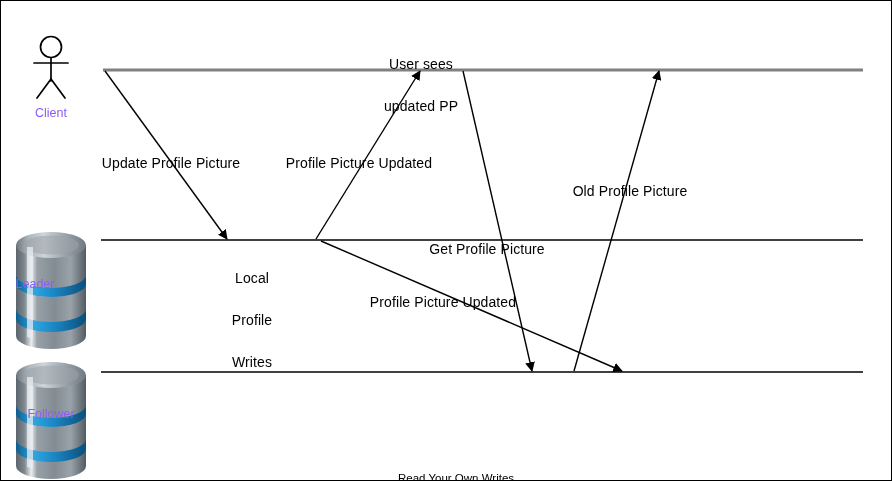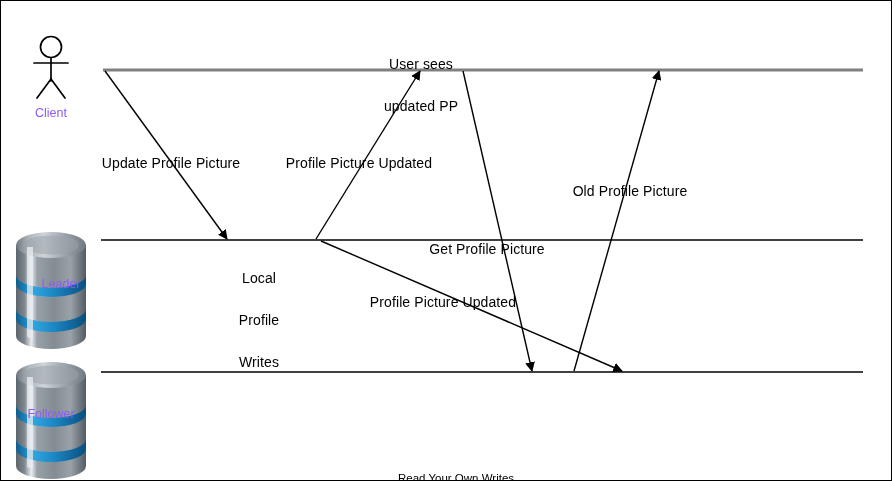--- a/index.html
+++ b/index.html
@@ -145,36 +145,36 @@
     <g stroke="#000000" stroke-width="1.4" fill="none">
       <line x1="104" y1="70" x2="226" y2="238" marker-end="url(#arrow-black)"></line>
       <line x1="315" y1="238" x2="419" y2="70" marker-end="url(#arrow-black)"></line>
       <line x1="320" y1="240" x2="621" y2="370" marker-end="url(#arrow-black)"></line>
       <line x1="462" y1="70" x2="531" y2="370" marker-end="url(#arrow-black)"></line>
       <line x1="573" y1="370" x2="658" y2="70" marker-end="url(#arrow-black)"></line>
     </g>
   </svg>
 
   <div class="actor-label" style="left:50px; top:105px;">Client</div>
-  <div class="actor-label" style="left:60px; top:276px;">Leader</div>
+  <div class="actor-label" style="left:34px; top:276px;">Leader</div>
   <div class="actor-label" style="left:50px; top:406px;">Follower</div>
 
   <div class="dlabel center" style="left:170px; top:155px;">Update Profile Picture</div>
   <div class="dlabel center" style="left:358px; top:155px;">Profile Picture Updated</div>
   <div class="dlabel center" style="left:442px; top:294px;">Profile Picture Updated</div>
   <div class="dlabel center" style="left:486px; top:194px;margin-top:47px;">Get Profile Picture</div>
   <div class="dlabel center" style="left:629px; top:183px;">Old Profile Picture</div>
 
   <div class="dlabel center" style="left:420px; top:28px;">
     <div>User sees</div>
     <div>updated PP</div>
   </div>
 
 
-  <div class="dlabel center" style="left:258px; top:242px;">
+  <div class="dlabel center" style="left:251px; top:242px;">
     <div>Local</div>
     <div>Profile</div>
     <div>Writes</div>
   </div>
 
   <div class="caption" style="left:455px; top:440px;">
     <div>Read Your Own Writes</div>
     
   </div>
 

